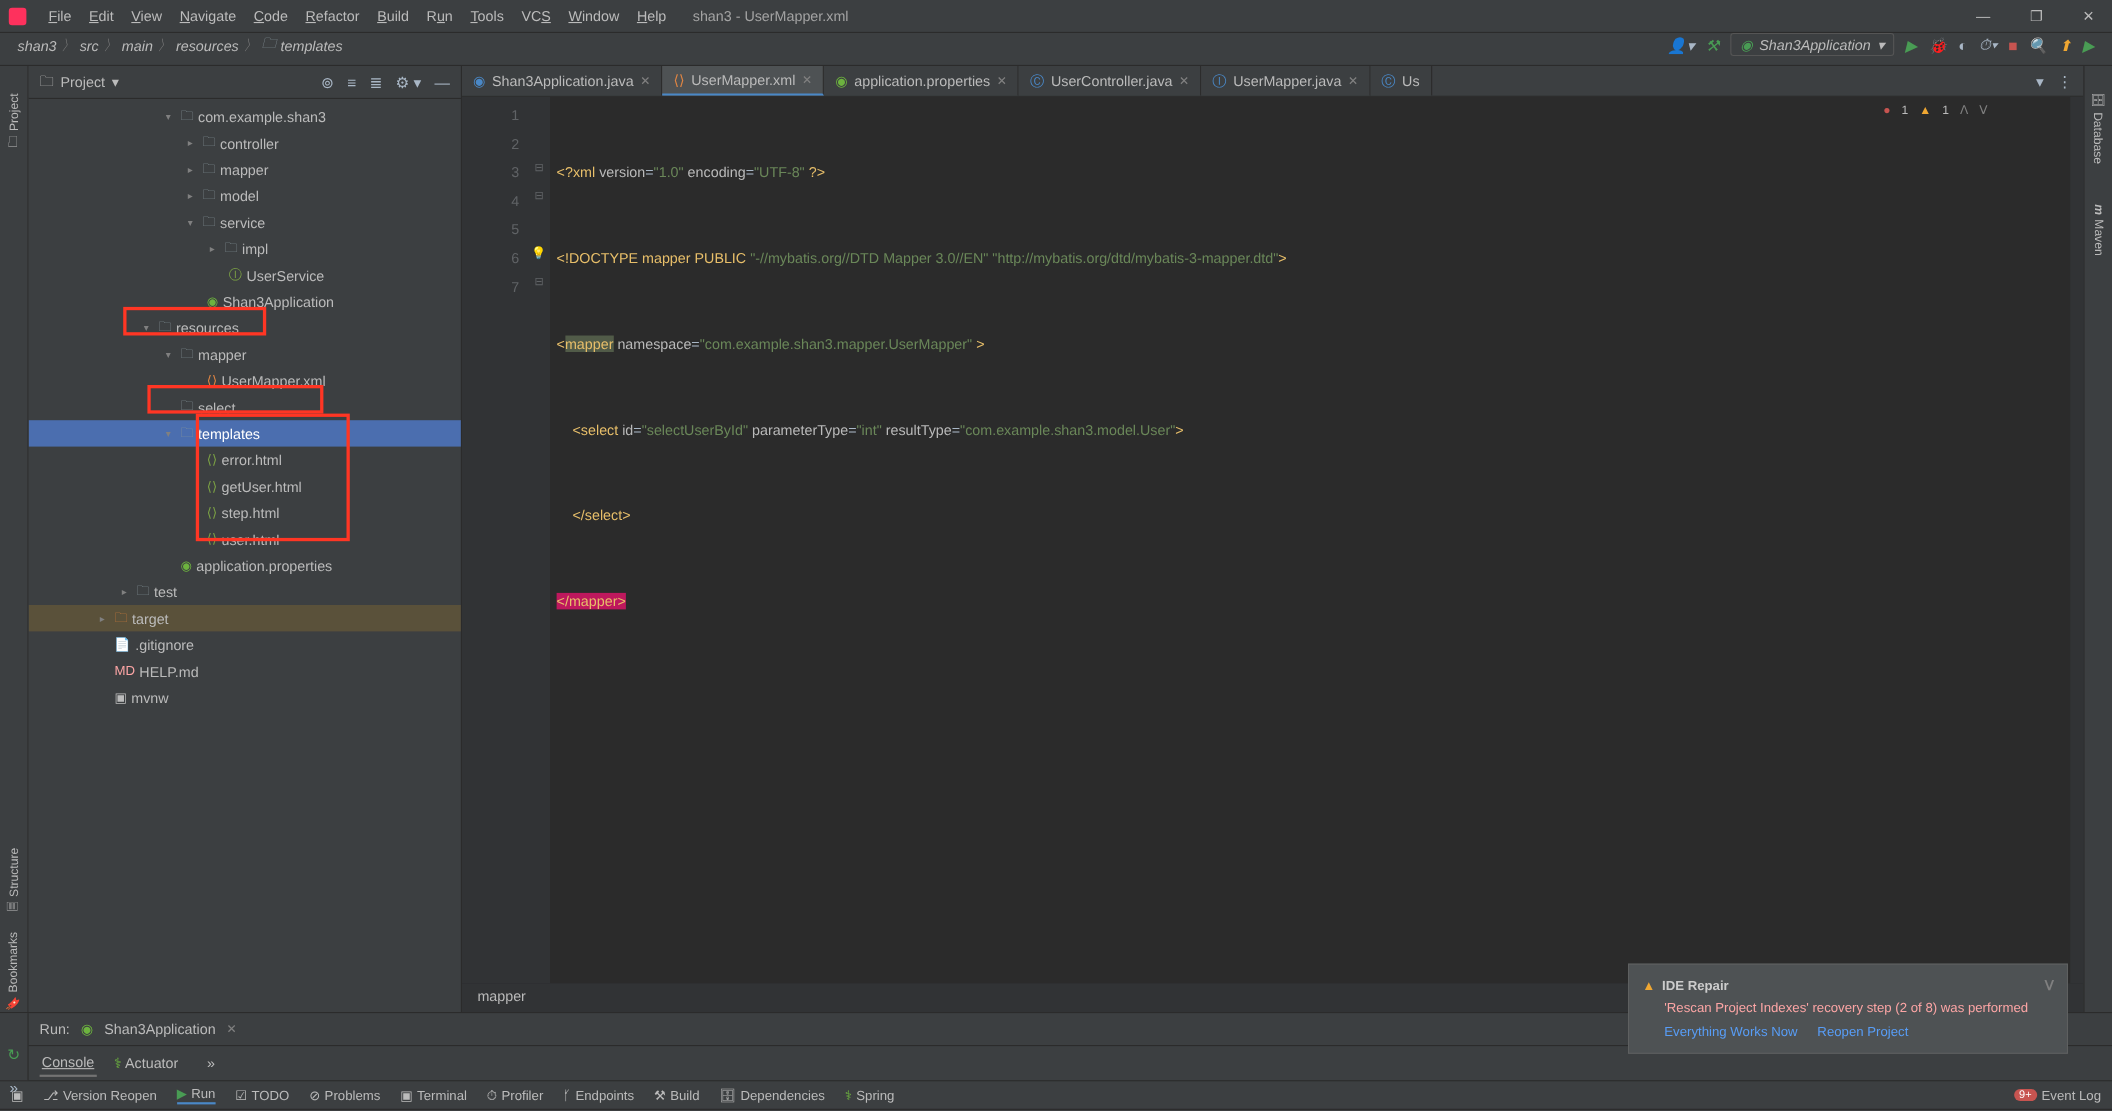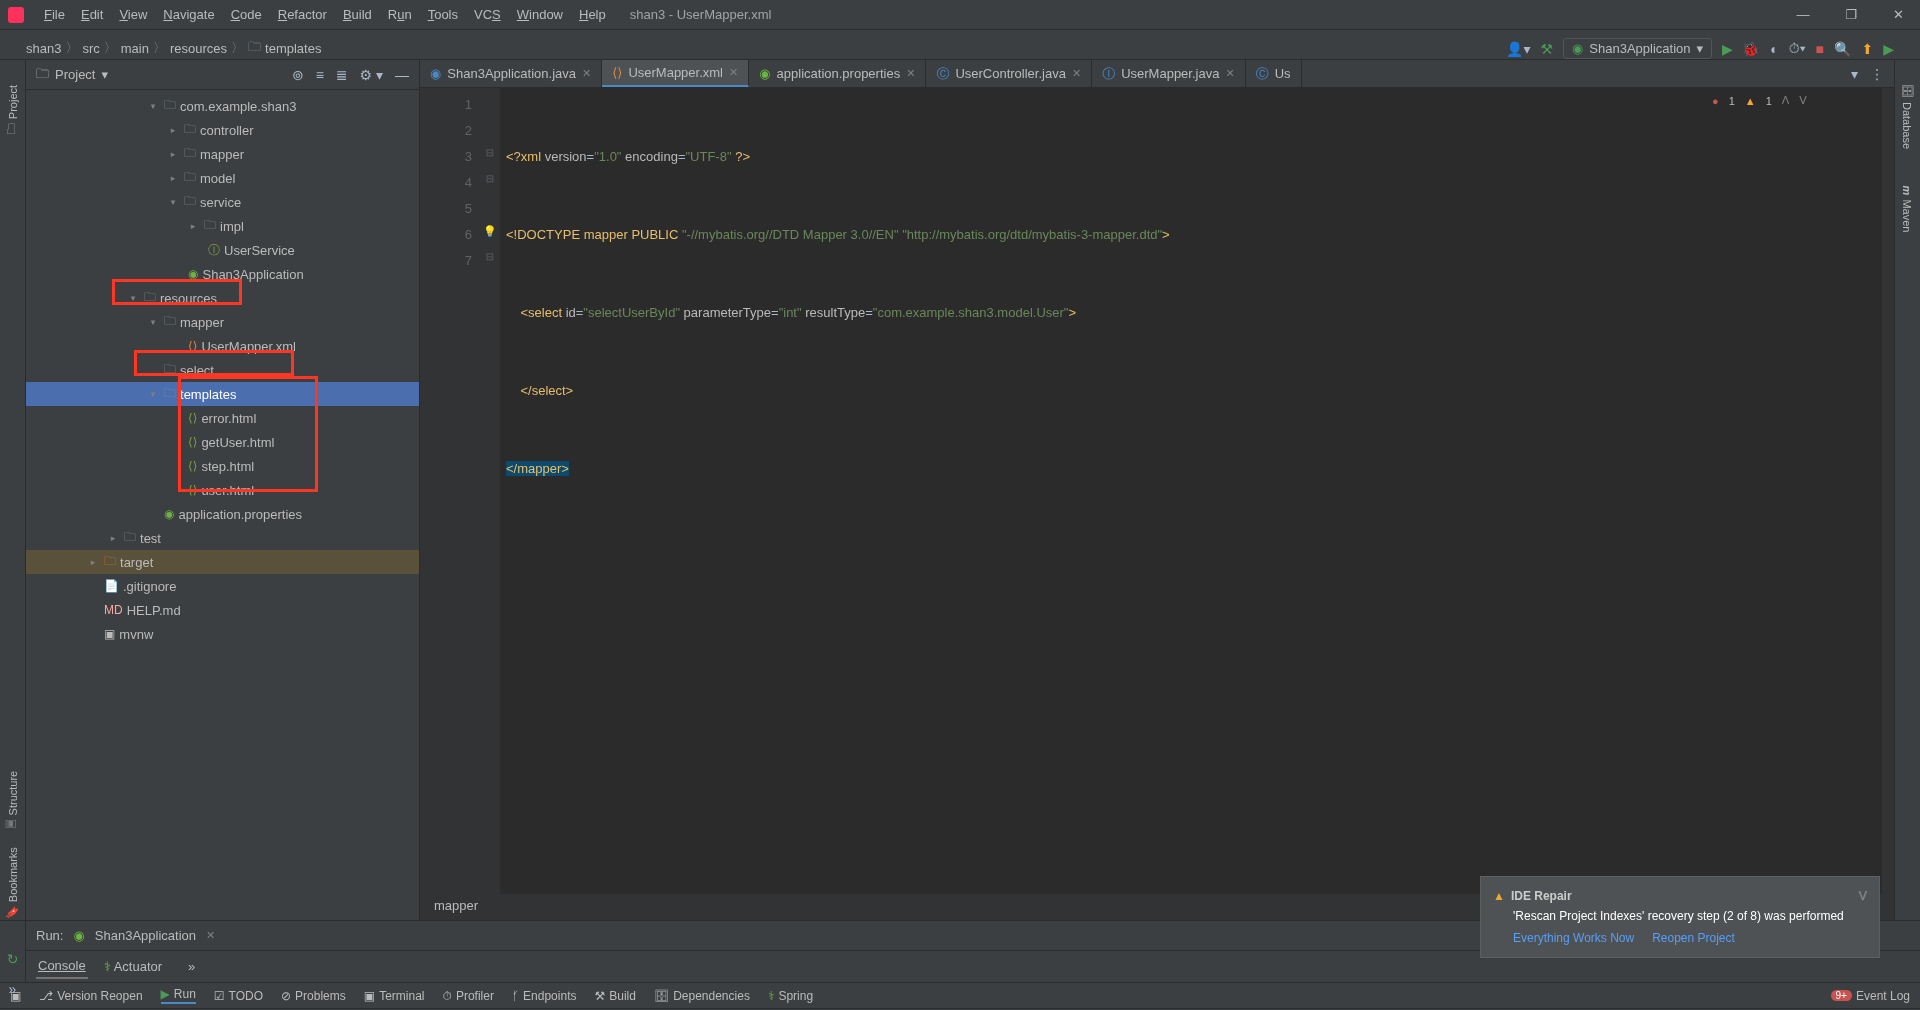--- a/index.html
+++ b/index.html
@@ -4,21 +4,21 @@
 <style>
 * { margin: 0; padding: 0; box-sizing: border-box; font-family: 'Segoe UI', Arial, sans-serif; }
 body { background: #3c3f41; color: #bbbbbb; font-size: 13px; overflow: hidden; height: 1010px; width: 1920px; }
 .title-bar { height: 30px; background: #3c3f41; display: flex; align-items: center; padding: 0 8px; border-bottom: 1px solid #2b2b2b; }
 .app-icon { width: 16px; height: 16px; background: #fe315d; border-radius: 3px; margin-right: 12px; }
 .menu-item { color: #bbbbbb; padding: 4px 8px; cursor: pointer; }
 .menu-item u { text-decoration: underline; }
 .title-text { color: #a3a3a3; margin-left: 16px; }
 .window-controls { margin-left: auto; display: flex; gap: 20px; }
 .win-ctrl { color: #bbbbbb; cursor: pointer; padding: 4px 8px; }
-.nav-bar { height: 30px; background: #3c3f41; display: flex; align-items: flex-end; padding: 0 26px; border-bottom: 1px solid #2b2b2b; }
+.nav-bar { height: 30px; background: #3c3f41; display: flex; align-items: flex-start; padding: 0 16px; border-bottom: 1px solid #2b2b2b; font-style: italic; }
 .breadcrumb { display: flex; align-items: center; gap: 4px; }
 .bc-item { color: #bbbbbb; cursor: pointer; }
 .bc-sep { color: #808080; }
 .nav-right { margin-left: auto; display: flex; align-items: center; gap: 10px; }
 .run-config { background: #3c3f41; border: 1px solid #555; border-radius: 3px; padding: 2px 8px; display: flex; align-items: center; gap: 6px; cursor: pointer; }
 .nav-icon { color: #a9b7c6; cursor: pointer; font-size: 14px; }
 .main-area { display: flex; height: calc(100% - 150px); }
 .left-gutter { width: 26px; background: #3c3f41; border-right: 1px solid #2b2b2b; display: flex; flex-direction: column; align-items: center; padding-top: 10px; gap: 8px; }
 .gutter-tab { transform: rotate(-90deg); white-space: nowrap; color: #bbbbbb; font-size: 11px; cursor: pointer; margin: 30px 0; display:flex; align-items:center; gap:4px;}
 .right-gutter { width: 26px; background: #3c3f41; border-left: 1px solid #2b2b2b; display: flex; flex-direction: column; align-items: center; padding-top: 10px; }
@@ -67,21 +67,21 @@
 .run-header { height: 30px; display: flex; align-items: center; padding: 0 10px; gap: 10px; border-bottom: 1px solid #2b2b2b; }
 .run-tabs { height: 30px; display: flex; align-items: center; padding: 0 10px; gap: 14px; }
 .run-tab { padding: 4px 2px; cursor: pointer; }
 .run-tab.active { border-bottom: 2px solid #737373; text-decoration: underline; }
 .status-bar-tools { height: 26px; background: #3c3f41; border-top: 1px solid #2b2b2b; display: flex; align-items: center; padding: 0 10px; gap: 18px; }
 .tool-item { display: flex; align-items: center; gap: 4px; cursor: pointer; font-size: 12px; }
 .run-tool.active { border-bottom: 2px solid #4a88c7; padding-bottom: 1px;}
 .status-bar-info { height: 24px; background: #3c3f41; border-top: 1px solid #2b2b2b; display: flex; align-items: center; padding: 0 10px; font-size: 12px; }
 .notification { position: absolute; right: 40px; bottom: 52px; width: 400px; background: #4e5254; border: 1px solid #5e6060; padding: 12px; font-size: 12px; z-index: 10;}
 .notif-title { font-weight: bold; display: flex; align-items: center; gap: 6px; color: #ccc; }
-.notif-body { color: #ffffff; margin: 6px 0 8px 20px; }
+.notif-body { color: #fca5a5; margin: 6px 0 8px 20px; }
 .notif-actions { display: flex; gap: 18px; margin-left: 20px; }
 .notif-link { color: #589df6; cursor: pointer; }
 .green-circle { color:#499c54; }
 .red-square { color:#c75450; }
 .yellow-triangle { color:#f0a732; }
 .squiggle { border-bottom: 1px solid #786523; }
 .collapse-mark { color:#606366; font-size:10px;}
 </style>
 </head>
 <body>
@@ -327,23 +327,24 @@
           <div>&nbsp;</div>
           <div class="collapse-mark">⊟</div>
           <div class="collapse-mark">⊟</div>
           <div>&nbsp;</div>
           <div><span style="color:#f0a732">💡</span></div>
           <div class="collapse-mark">⊟</div>
       </div>
       <div class="code-area">
         <div class="code-line"><span class="c-tag">&lt;?</span><span class="c-tag">xml </span><span class="c-attr">version</span><span class="c-txt">=</span><span class="c-str">"1.0"</span><span class="c-attr"> encoding</span><span class="c-txt">=</span><span class="c-str">"UTF-8"</span><span class="c-tag"> ?&gt;</span></div>
         <div class="code-line"><span class="c-tag">&lt;!</span><span class="c-tag">DOCTYPE mapper </span><span class="c-tag">PUBLIC </span><span class="c-str">"-//mybatis.org//DTD Mapper 3.0//EN"</span><span class="c-str"> "http://mybatis.org/dtd/mybatis-3-mapper.dtd"</span><span class="c-tag">&gt;</span></div>
+        <div class="code-line"><span class="c-tag">&lt;</span><span class="c-tag" style="background:#515b48">mapper</span><span class="c-attr"> namespace</span><span class="c-txt">=</span><span class="c-str">"com.example.shan3.mapper.UserMapper"</span><span class="c-tag"> &gt;</span></div>
         <div class="code-line"><span>    </span><span class="c-tag">&lt;</span><span class="c-tag">select</span><span class="c-attr"> id</span><span class="c-txt">=</span><span class="c-str">"selectUserById"</span><span class="c-attr"> parameterType</span><span class="c-txt">=</span><span class="c-str">"int"</span><span class="c-attr"> resultType</span><span class="c-txt">=</span><span class="c-str">"com.example.shan3.model.User"</span><span class="c-tag">&gt;</span></div>
         <div class="code-line"><span>    </span><span class="c-tag">&lt;/select&gt;</span></div>
-        <div class="code-line"><span class="c-tag" style="background:#0c4a6e">&lt;/mapper&gt;</span></div>
+        <div class="code-line"><span class="c-tag" style="background:#be185d">&lt;/mapper&gt;</span></div>
       </div>
       <div class="editor-right-strip">
         <div class="err-marks">
           <span style="color:#c75450">●</span>
             <span>1</span>
           <span class="yellow-triangle">▲</span>
             <span>1</span>
           <span style="color:#808080">ᐱ</span>
             <span style="color:#808080">ᐯ</span>
         </div>

